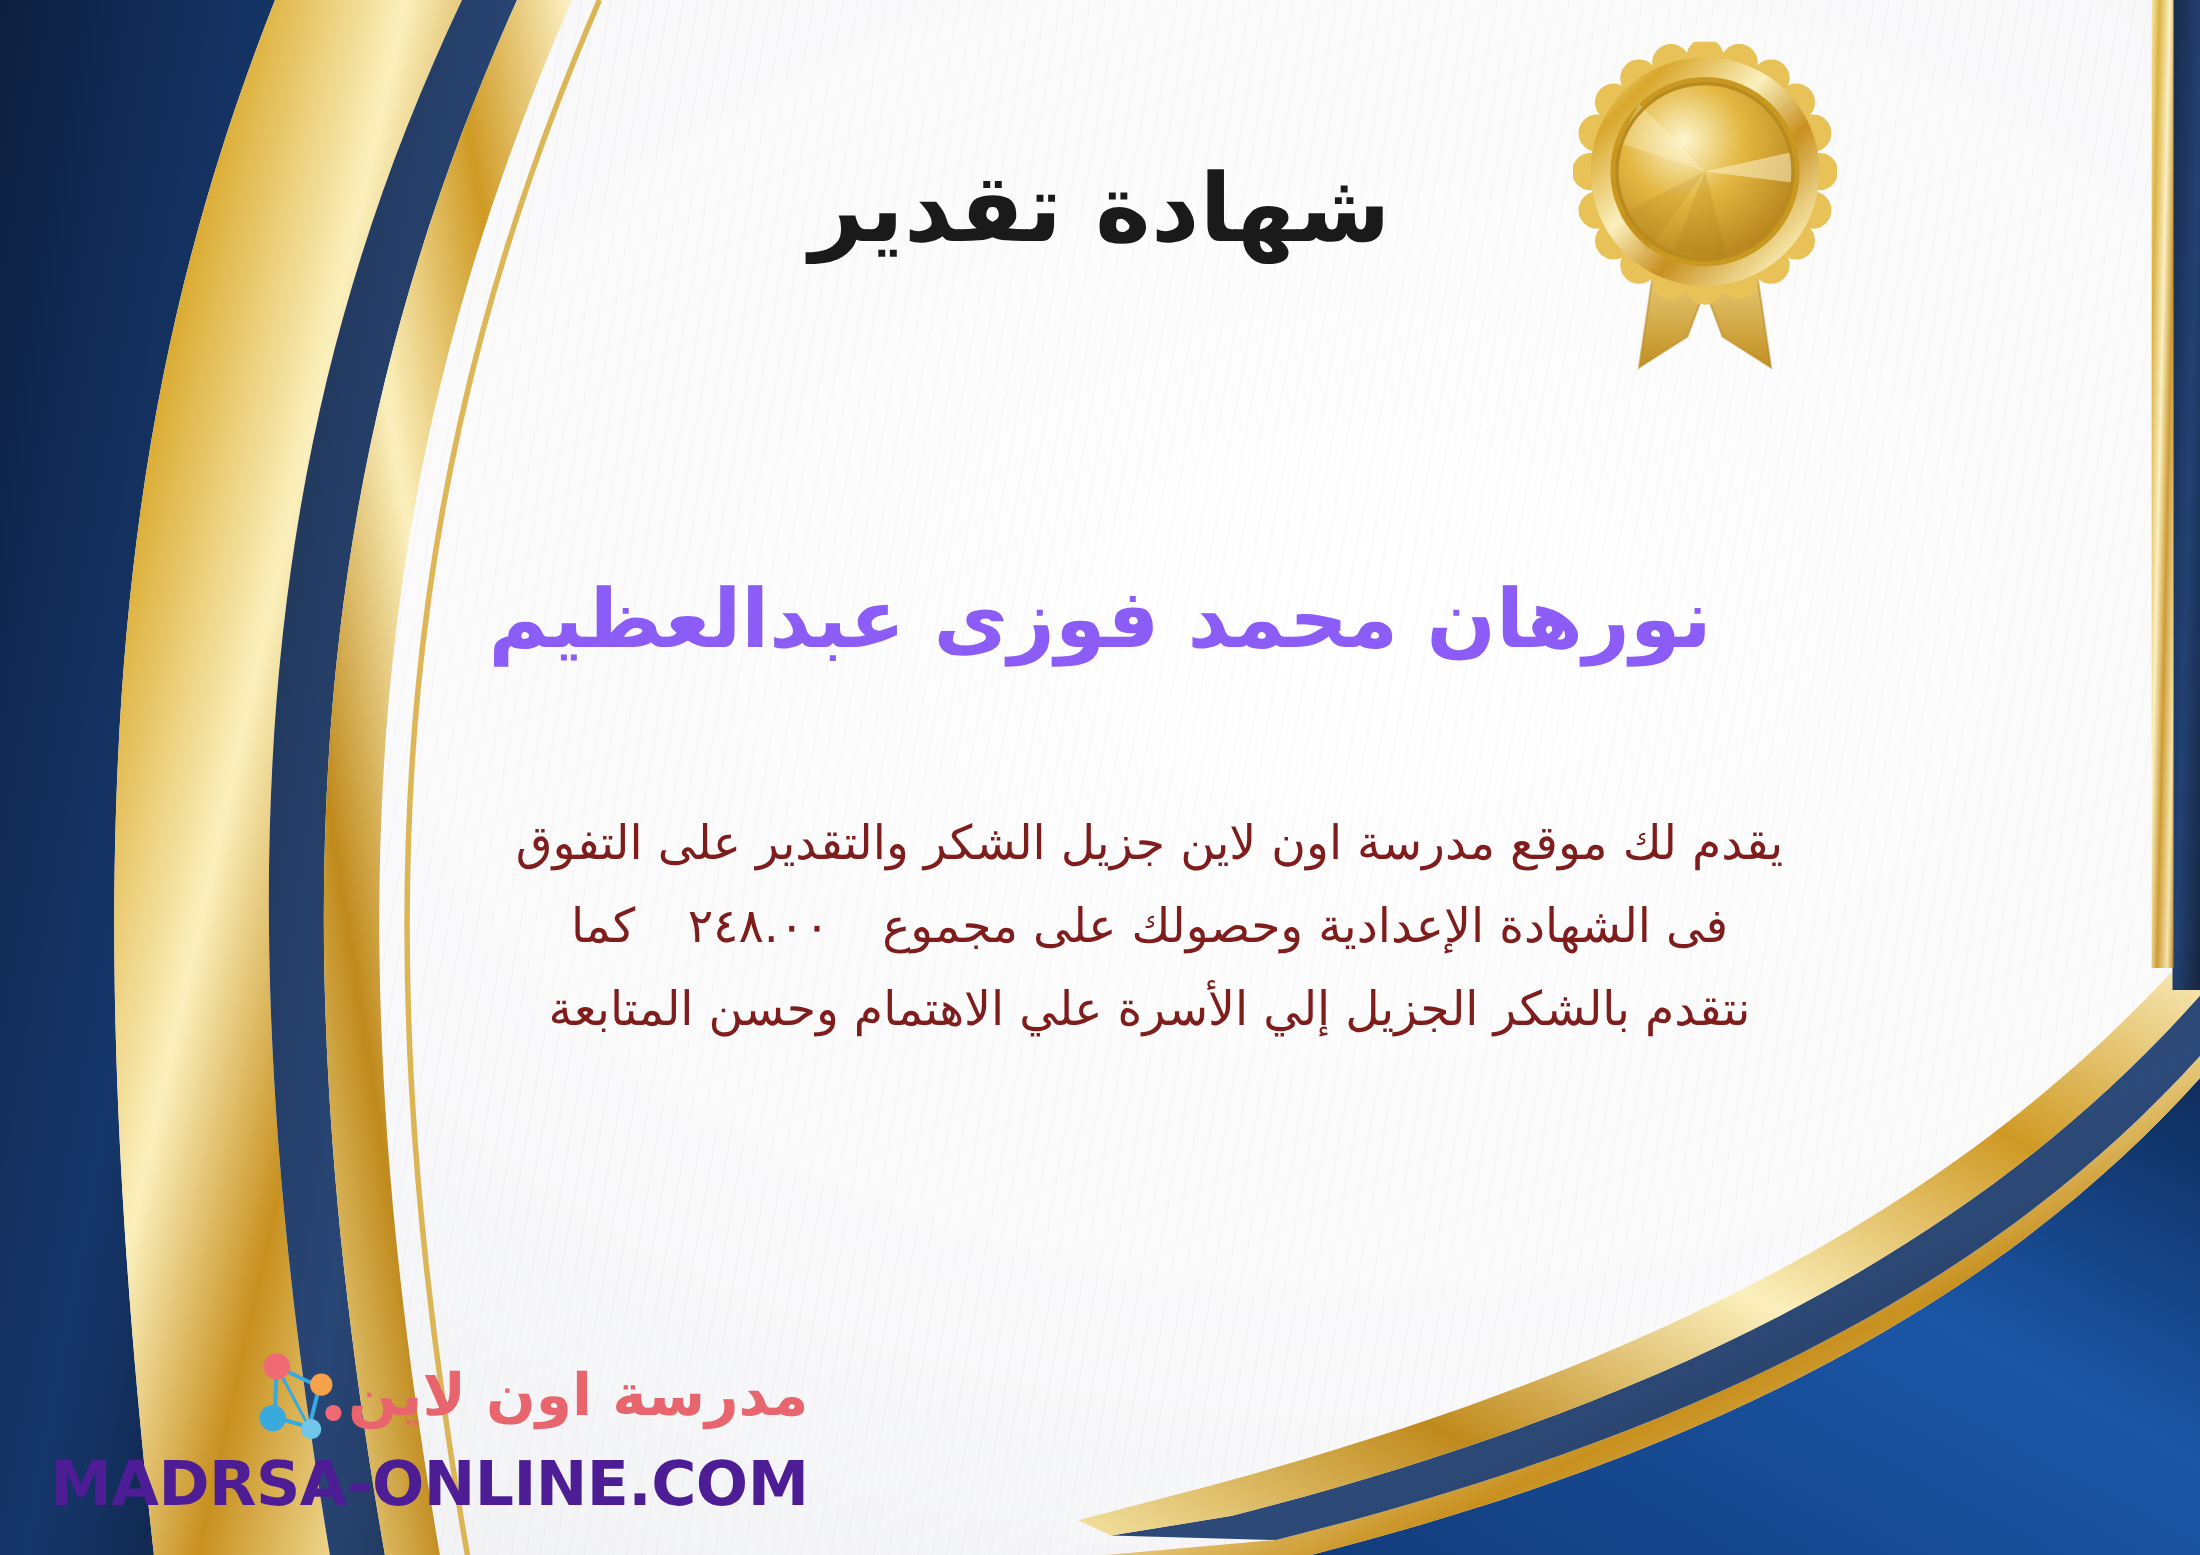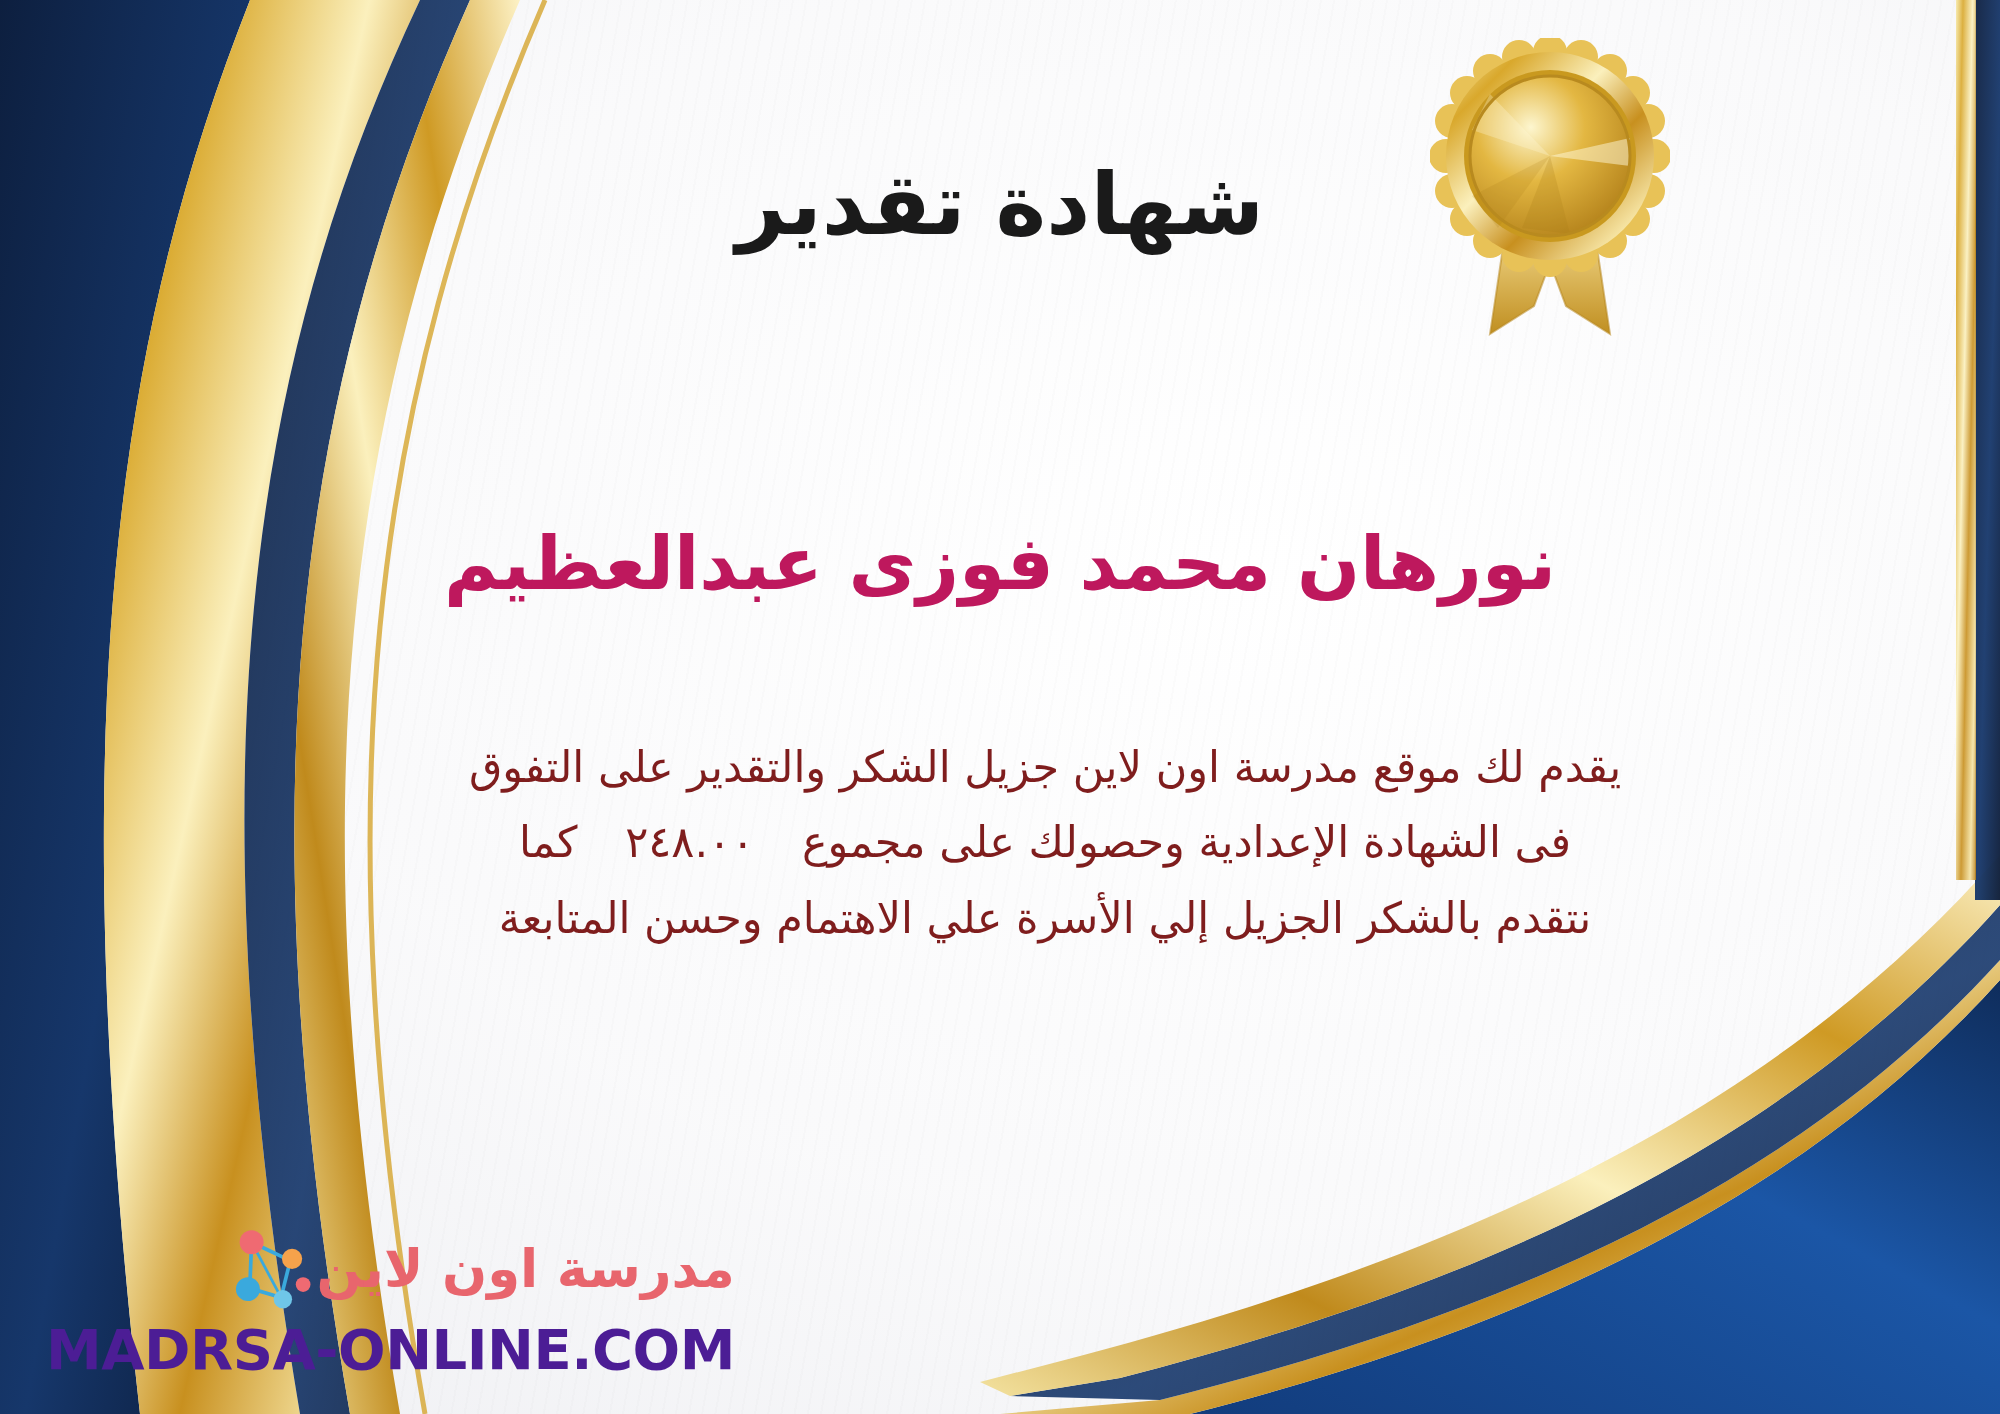--- a/index.html
+++ b/index.html
@@ -57,42 +57,41 @@
     position: absolute;
     top: 140px;
     right: 0;
     left: 0;
     text-align: center;
     font-size: 86px;
     font-weight: 700;
     color: #1a1a1a;
     letter-spacing: 0px;
     direction: rtl;
-    margin-top: 14px;
   }
 
   
   .medal {
     position: absolute;
     top: 38px;
     right: 330px;
     width: 240px;
     height: 300px;
   }
 
   
   .recipient {
     position: absolute;
     top: 520px;
     right: 0;
     left: 0;
     text-align: center;
     font-size: 74px;
     font-weight: 700;
-    color: #be185d;
+    color: #8b5cf6;
     direction: rtl;
   }
 
   
   .body-text {
     position: absolute;
     top: 730px;
     right: 120px;
     left: 210px;
     text-align: center;

